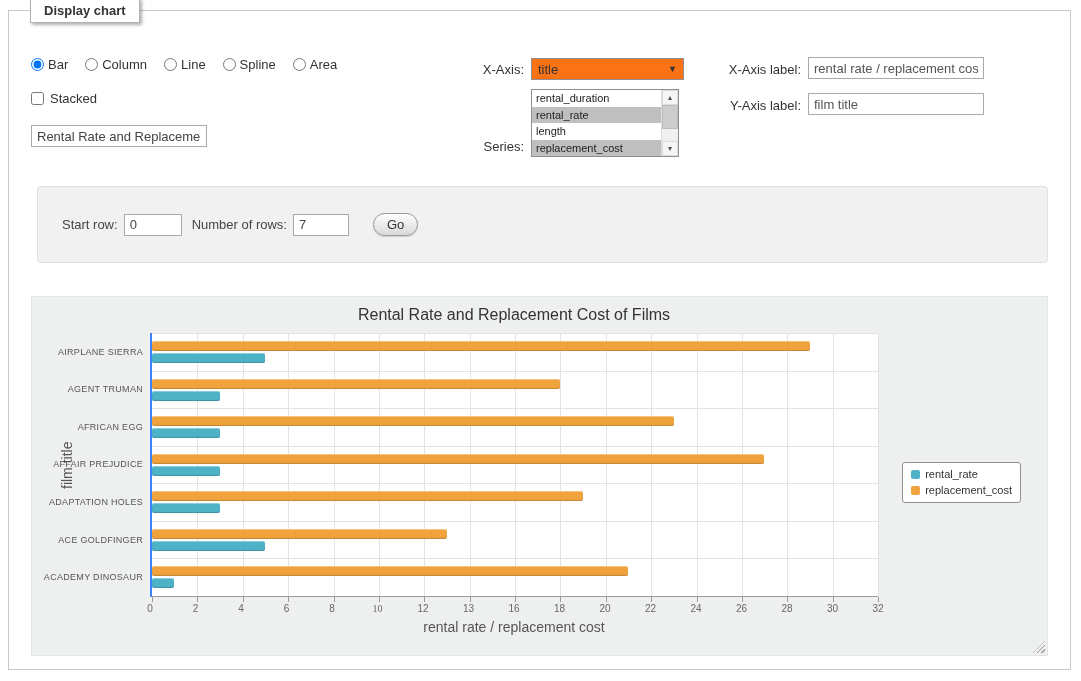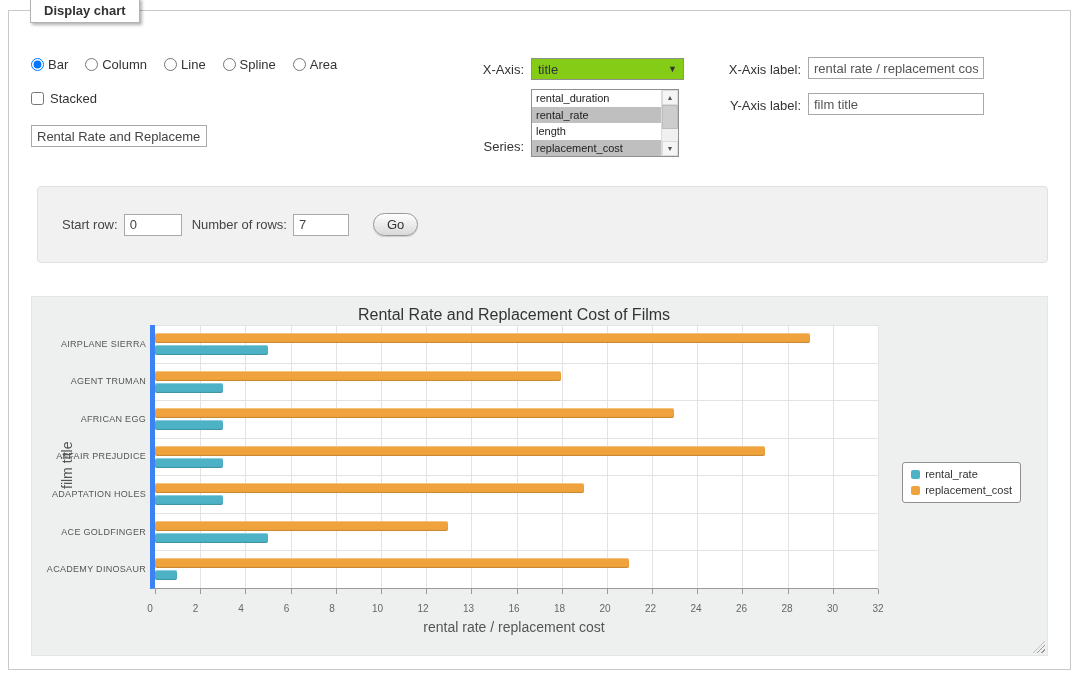--- a/index.html
+++ b/index.html
@@ -16,21 +16,21 @@
   .check-row { position:absolute; left:22px; top:80px; display:flex; gap:6px; font-size:13px; align-items:center; }
   .check-row input { margin:0; }
 
   .text-input { border:1px solid #a9a9a9; background:#fff; font-family:"Liberation Sans",sans-serif; font-size:13px; color:#444; padding:2px 5px; height:22px; }
   .title-input { position:absolute; left:22px; top:114px; width:176px; }
 
   
   .lbl { font-size:13px; color:#333; position:absolute; }
   .lbl-xaxis { left:440px; top:51px; width:75px; text-align:right; }
   .lbl-series { left:440px; top:128px; width:75px; text-align:right; }
-  .fake-select { position:absolute; left:522px; top:47px; width:153px; height:22px; border:1px solid #8f8f8f; background:#84cc16; font-size:13px; color:#333; display:flex; align-items:center; justify-content:space-between; padding:0 6px; }
+  .fake-select { position:absolute; left:522px; top:47px; width:153px; height:22px; border:1px solid #8f8f8f; background:#f97316; font-size:13px; color:#333; display:flex; align-items:center; justify-content:space-between; padding:0 6px; }
   .sel-arrow { font-size:9px; color:#333; }
 
   .listbox { position:absolute; left:522px; top:78px; width:148px; height:68px; border:1px solid #8f8f8f; background:#fff; display:flex; overflow:hidden; }
   .list-items { flex:1; overflow:hidden; }
   .list-option { font-size:11px; height:16.5px; line-height:16.5px; padding-left:4px; white-space:nowrap; color:#222; }
   .list-option.selected { background:#bfbfbf; }
   .list-scrollbar { width:17px; background:#f0f0f0; border-left:1px solid #dcdcdc; display:flex; flex-direction:column; }
   .sb-btn { height:15px; background:#f5f5f5; border:1px solid #dcdcdc; color:#555; font-size:7px; display:flex; align-items:center; justify-content:center; }
   .sb-thumb { height:24px; background:#cdcdcd; border:1px solid #bcbcbc; }
   .sb-spacer { flex:1; }
@@ -44,21 +44,21 @@
   
   .rows-panel { position:absolute; left:28px; top:175px; width:1011px; height:77px; background:#f1f1f1; border:1px solid #e0e0e0; border-radius:4px; display:flex; align-items:center; padding-left:24px; font-size:13px; color:#444; }
   .rows-panel .text-input { margin:0 10px 0 6px; }
   .start-row-input { width:58px; }
   .num-rows-input { width:56px; }
   .go-button { margin-left:14px; border:1px solid #999; border-radius:12px; background:linear-gradient(#fefefe,#d9d9d9); padding:3px 13px; font-size:13px; color:#333; font-family:"Liberation Sans",sans-serif; box-shadow:0 1px 1px rgba(0,0,0,0.15); cursor:pointer; }
 
   
   .chart-panel { position:absolute; left:22px; top:285px; width:1017px; height:360px; background:#eef0f0; border:1px solid #e4e6e6; }
   .chart-title { position:absolute; left:118px; top:9px; width:728px; text-align:center; font-size:16px; color:#333; }
-  .plot { position:absolute; left:118px; top:28px; width:728px; height:264px; background:#fff; border-left:5px solid #3b82f6; border-bottom:1px solid #9a9a9a; }
+  .plot { position:absolute; left:118px; top:36px; width:728px; height:264px; background:#fff; border-left:2px solid #3b82f6; border-bottom:1px solid #9a9a9a; }
   .grid-v { position:absolute; top:0; bottom:0; width:1px; background:#e3e3e3; }
   .grid-h { position:absolute; left:0; right:0; height:1px; background:#e3e3e3; }
   .tick-mark { position:absolute; bottom:-6px; width:1px; height:5px; background:#9a9a9a; }
   .band { position:absolute; left:0; width:100%; }
   .bar { position:absolute; left:0; height:10px; border-radius:2px; box-shadow:inset 0 1px 0 rgba(255,255,255,0.35), inset 0 -1px 1px rgba(0,0,0,0.18); }
   .cat-label { position:absolute; right:calc(100% + 9px); top:50%; transform:translateY(-50%); font-size:9px; color:#555; white-space:nowrap; letter-spacing:0.3px; }
   .x-ticks { position:absolute; left:118px; top:306px; width:728px; height:12px; }
   .tick-label { position:absolute; transform:translateX(-50%); font-size:10px; color:#666; }
   .x-axis-title { position:absolute; left:118px; top:322px; width:728px; text-align:center; font-size:14px; color:#555; }
   .y-axis-title { position:absolute; left:26px; top:36px; height:264px; width:18px; display:flex; align-items:center; justify-content:center; writing-mode:vertical-rl; transform:rotate(180deg); font-size:14px; color:#555; }
@@ -218,21 +218,21 @@
           <div class="bar" style="top: 8px; width: 65.5938%; background: rgb(240, 163, 60);"></div>
           <div class="bar" style="top: 20px; width: 3.09375%; background: rgb(77, 178, 198);"></div>
         </div>
       </div>
     <div class="x-ticks" id="x-ticks">
         <div class="tick-label" style="left: 0%;">0</div>
         <div class="tick-label" style="left: 6.25%;">2</div>
         <div class="tick-label" style="left: 12.5%;">4</div>
         <div class="tick-label" style="left: 18.75%;">6</div>
         <div class="tick-label" style="left: 25%;">8</div>
-        <div class="tick-label" style="left: 31.25%;">10</div>
+        <div class="tick-label" style="left: 31.25%; font-family: Liberation Serif, serif;">10</div>
         <div class="tick-label" style="left: 37.5%;">12</div>
         <div class="tick-label" style="left: 43.75%;">13</div>
         <div class="tick-label" style="left: 50%;">16</div>
         <div class="tick-label" style="left: 56.25%;">18</div>
         <div class="tick-label" style="left: 62.5%;">20</div>
         <div class="tick-label" style="left: 68.75%;">22</div>
         <div class="tick-label" style="left: 75%;">24</div>
         <div class="tick-label" style="left: 81.25%;">26</div>
         <div class="tick-label" style="left: 87.5%;">28</div>
         <div class="tick-label" style="left: 93.75%;">30</div>

